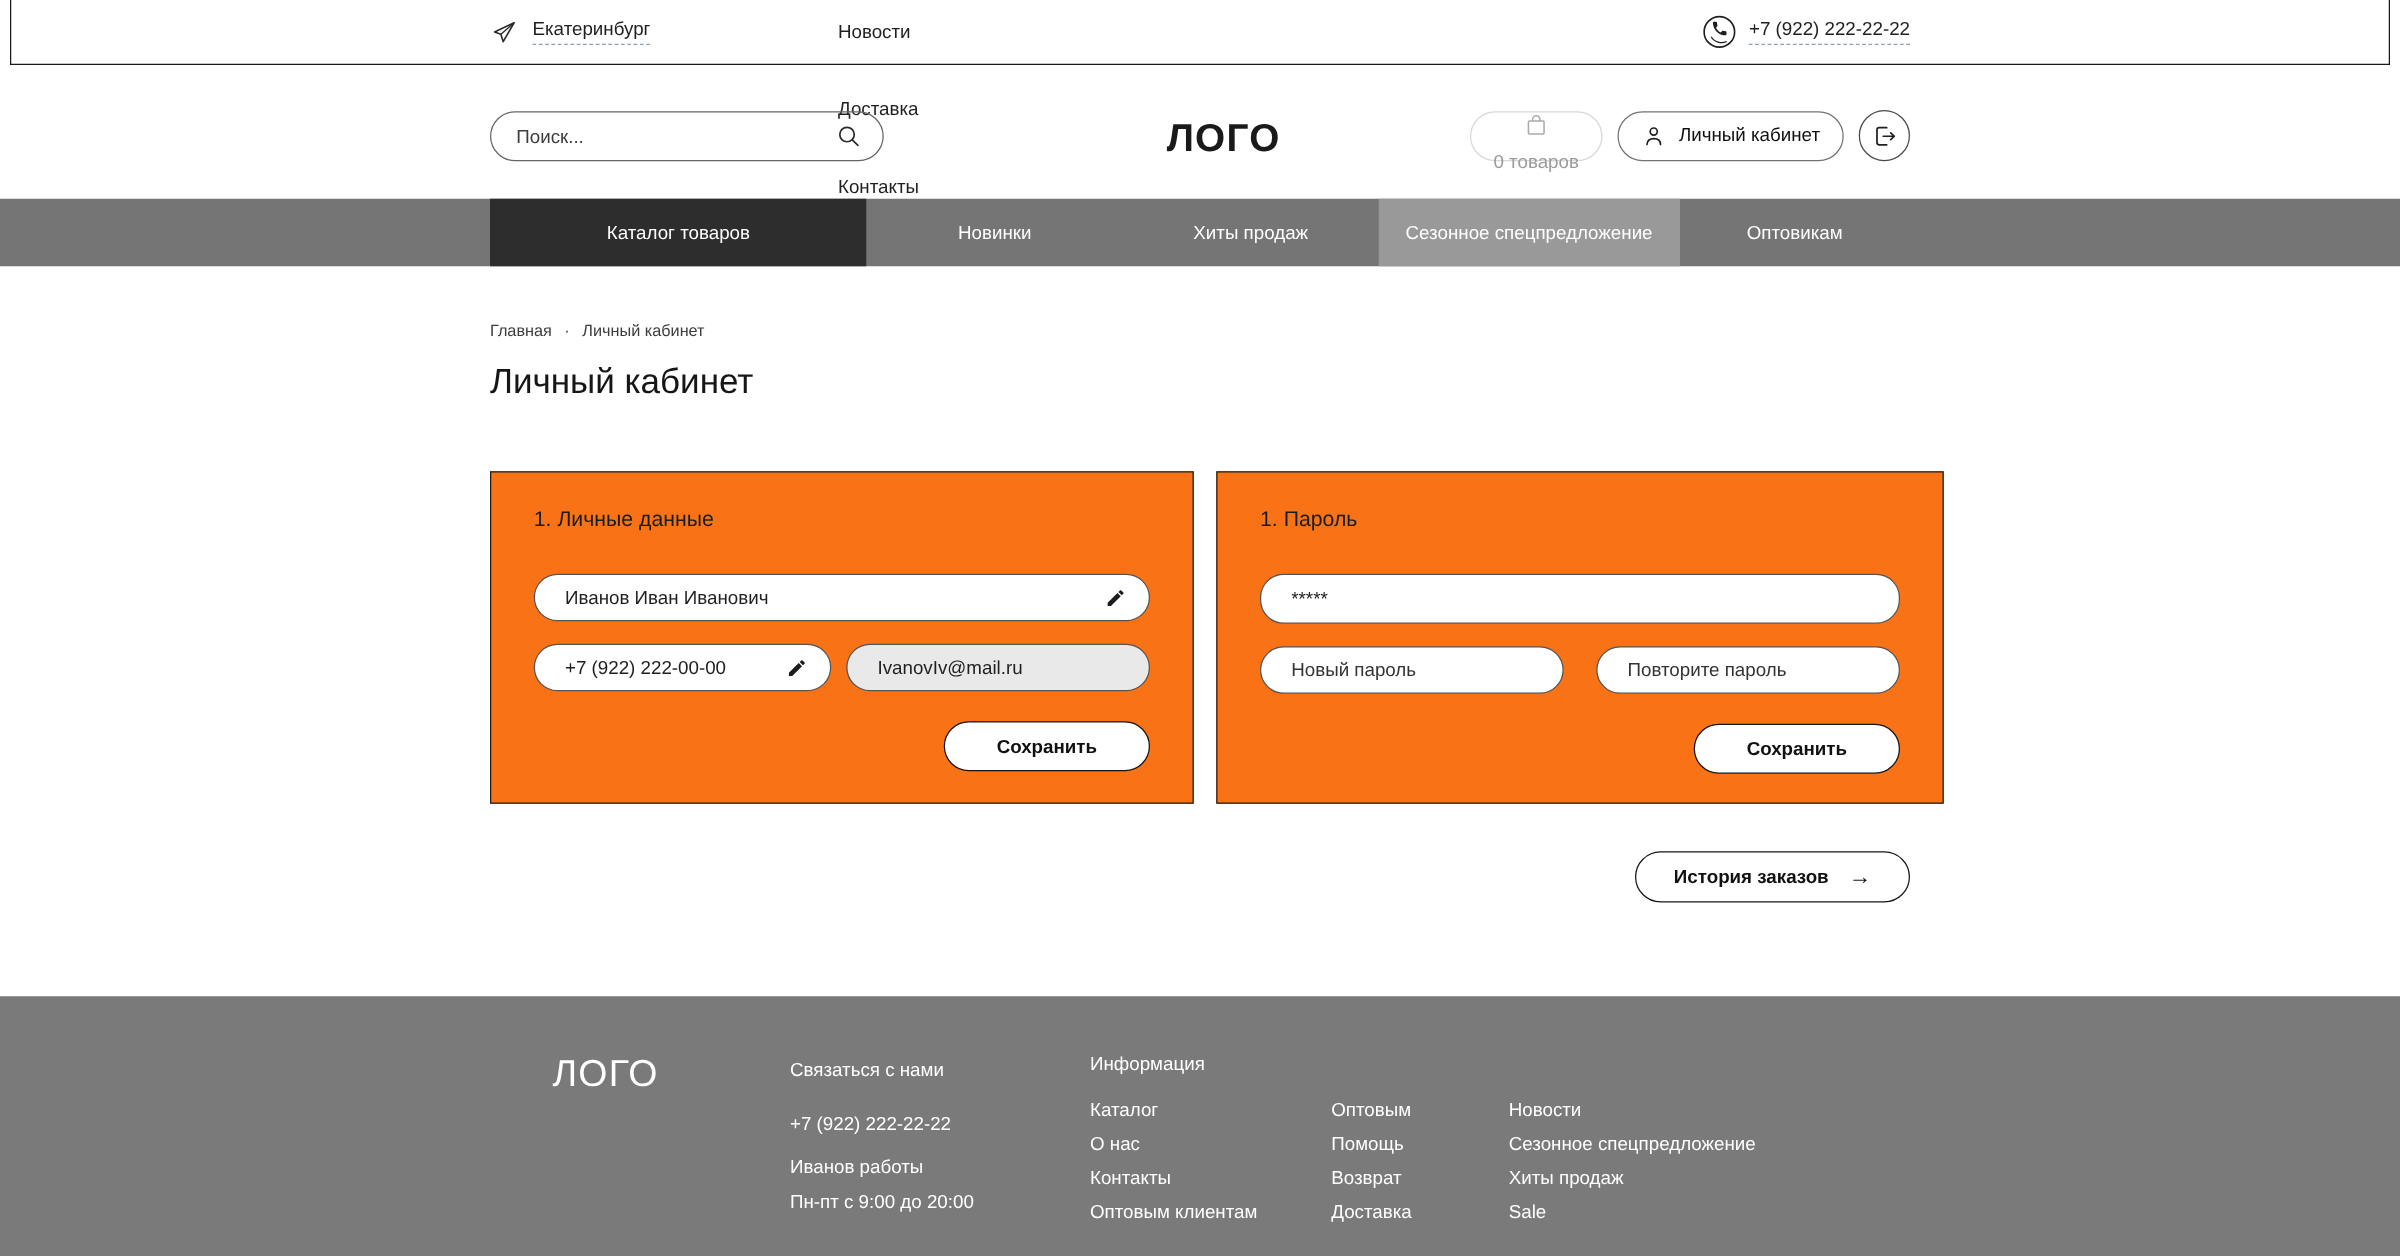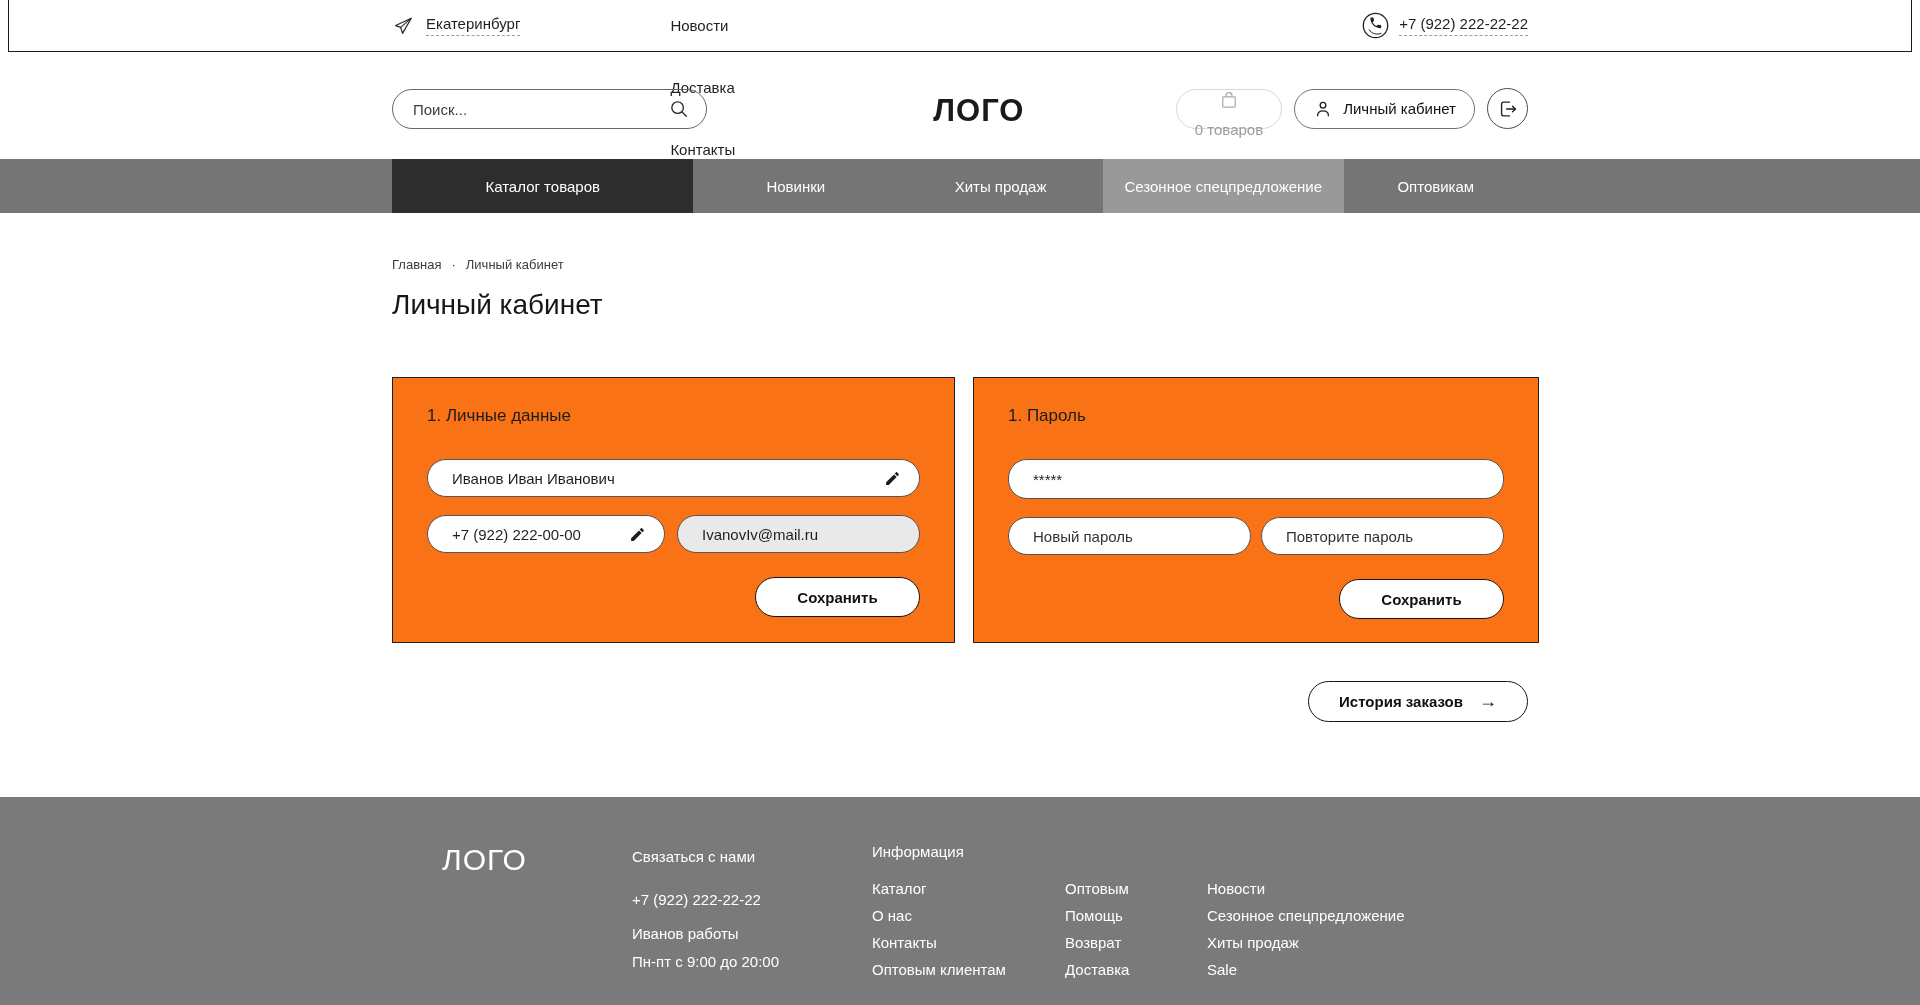--- a/index.html
+++ b/index.html
@@ -59,21 +59,21 @@
     display:flex; align-items:center; padding:0 18px 0 24px; background:#fff; }
   .field-pill input { border:none; outline:none; flex:1; font:inherit; font-size:15px;
     color:#1f1f1f; background:transparent; min-width:0; }
   .field-pill input::placeholder { color:#333; opacity:1; }
   .field-pill.disabled { background:#e9e9e9; }
   .row1 { margin-top:33px; }
   .row2 { margin-top:18px; display:flex; gap:12px; }
   .phone-field { width:238px; }
   .email-field { flex:1; }
   .pwd-main { margin-top:33px; height:40px; }
-  .pwd-row { margin-top:18px; display:flex; gap:10px; }
+  .pwd-row { margin-top:18px; display:flex; gap:26px; }
   .pwd-row .field-pill { flex:1; }
   .save-row { margin-top:24px; display:flex; justify-content:flex-end; }
   .save-btn { width:165px; height:40px; border:1px solid #161616; border-radius:21px;
     background:#fff; font-family:inherit; font-size:15px; font-weight:700; color:#111; cursor:pointer; }
   .edit-ic { flex:none; cursor:pointer; }
 
   
   .orders-row { margin-top:38px; display:flex; justify-content:flex-end; }
   .orders-btn { width:220px; height:41px; border:1px solid #161616; border-radius:21px;
     background:#fff; display:flex; align-items:center; justify-content:center; gap:16px;

